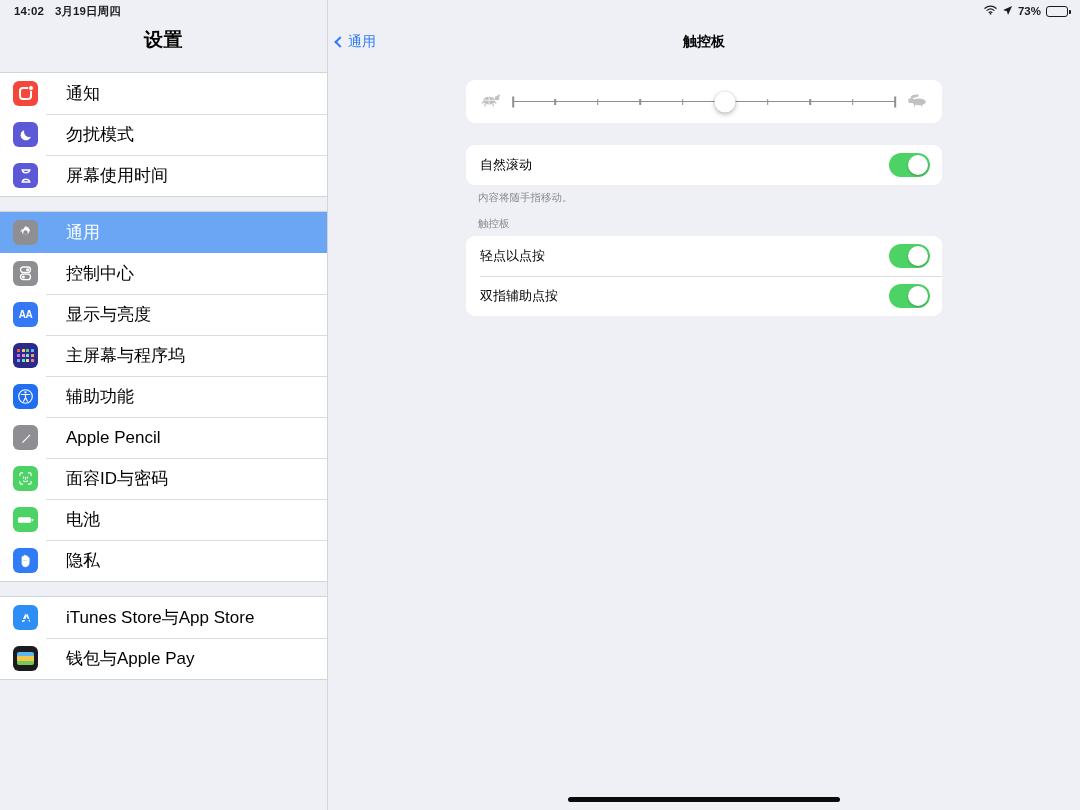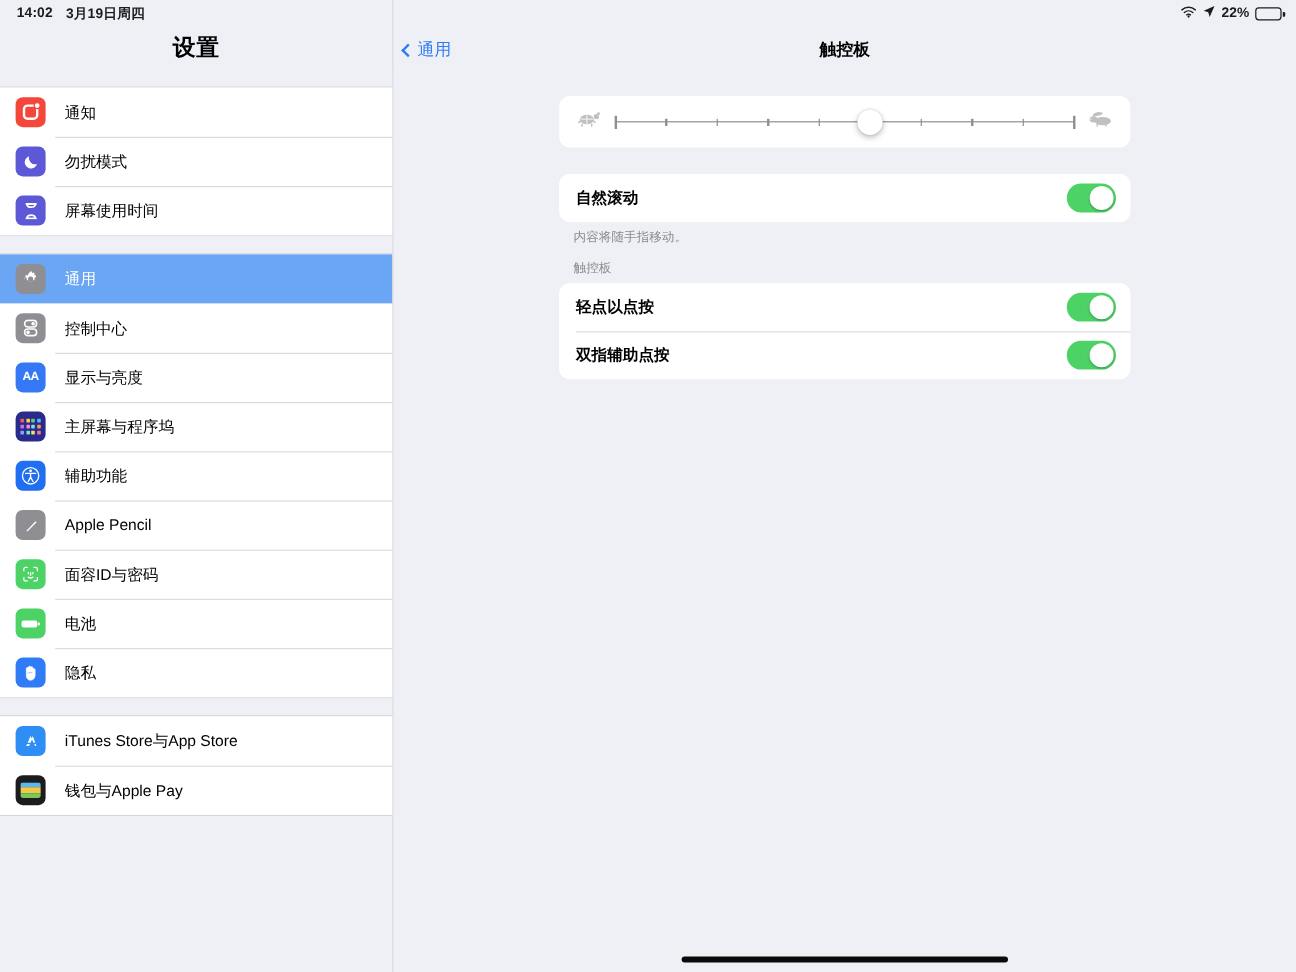--- a/index.html
+++ b/index.html
@@ -43,21 +43,21 @@
     content:""; position:absolute; left:46px; right:0; top:0; height:1px; background:#dcdce0;
   }
   .sb-row.selected { background:#6aa6f4; }
   .sb-row.selected + .sb-row::before { background:transparent; }
   .sb-icon {
     width:25px; height:25px; border-radius:6px; flex:none;
     display:flex; align-items:center; justify-content:center;
     color:#fff; font-size:13px; line-height:1; overflow:hidden;
   }
   .sb-label {
-    margin-left:16px; font-size:13px; color:#000; white-space:nowrap;
+    margin-left:28px; font-size:17px; color:#000; white-space:nowrap;
   }
   .sb-row.selected .sb-label { color:#fff; }
 
   
   .ic-notif { background:#f5463b; }
   .ic-notif .sq { width:13px;height:13px;border:2.2px solid #fff;border-radius:4px;position:relative; }
   .ic-notif .dot { position:absolute; right:-4px; top:-4px; width:6px;height:6px;border-radius:50%;background:#fff;border:1.5px solid #f5463b;}
   .ic-sound { background:#ef4a57; }
   .ic-dnd { background:#5c58d6; }
   .ic-screen { background:#5c58d6; }
@@ -114,21 +114,21 @@
   }
   .content-inner { width:476px; margin-left:138px; }
 
   .row {
     display:flex; align-items:center; justify-content:space-between;
     height:40px; padding:0 12px 0 14px; position:relative; background:#fff;
   }
   .row + .row::before {
     content:""; position:absolute; left:14px; right:0; top:0; height:1px; background:#dcdce0;
   }
-  .row-label { font-size:13px; color:#000; font-weight:bold; }
+  .row-label { font-size:13px; color:#000; font-weight:normal; }
 
   .toggle {
     width:41px; height:24px; border-radius:13px; background:#4cd265;
     position:relative; flex:none; cursor:pointer;
   }
   .toggle .knob {
     position:absolute; top:1.6px; right:1.6px; width:20.5px; height:20.5px;
     border-radius:50%; background:#fff; box-shadow:0 1px 2px rgba(0,0,0,.28);
   }
 
@@ -348,21 +348,21 @@
               <path d="M5.4 7.6a2.6 2.6 0 0 1 3.2 0"></path>
             </g>
             <circle cx="7" cy="9.1" r="1" fill="#1c1c1e"></circle>
           </svg>
       </span>
       <span>
         <svg width="11" height="11" viewBox="0 0 12 12">
             <path d="M11 1 1.2 5.4l4.1 1.3L6.6 11z" fill="#1c1c1e"></path>
           </svg>
       </span>
-      <span>22%</span>
+      <span>73%</span>
       <span class="batt-shell">
         <span class="batt-fill" id="batt-fill" style="width:54%"></span>
       </span>
     </div>
 
     <div class="nav-bar">
       <div class="back-btn">
         <span class="chev-left"></span>
         <span>通用</span>
       </div>

